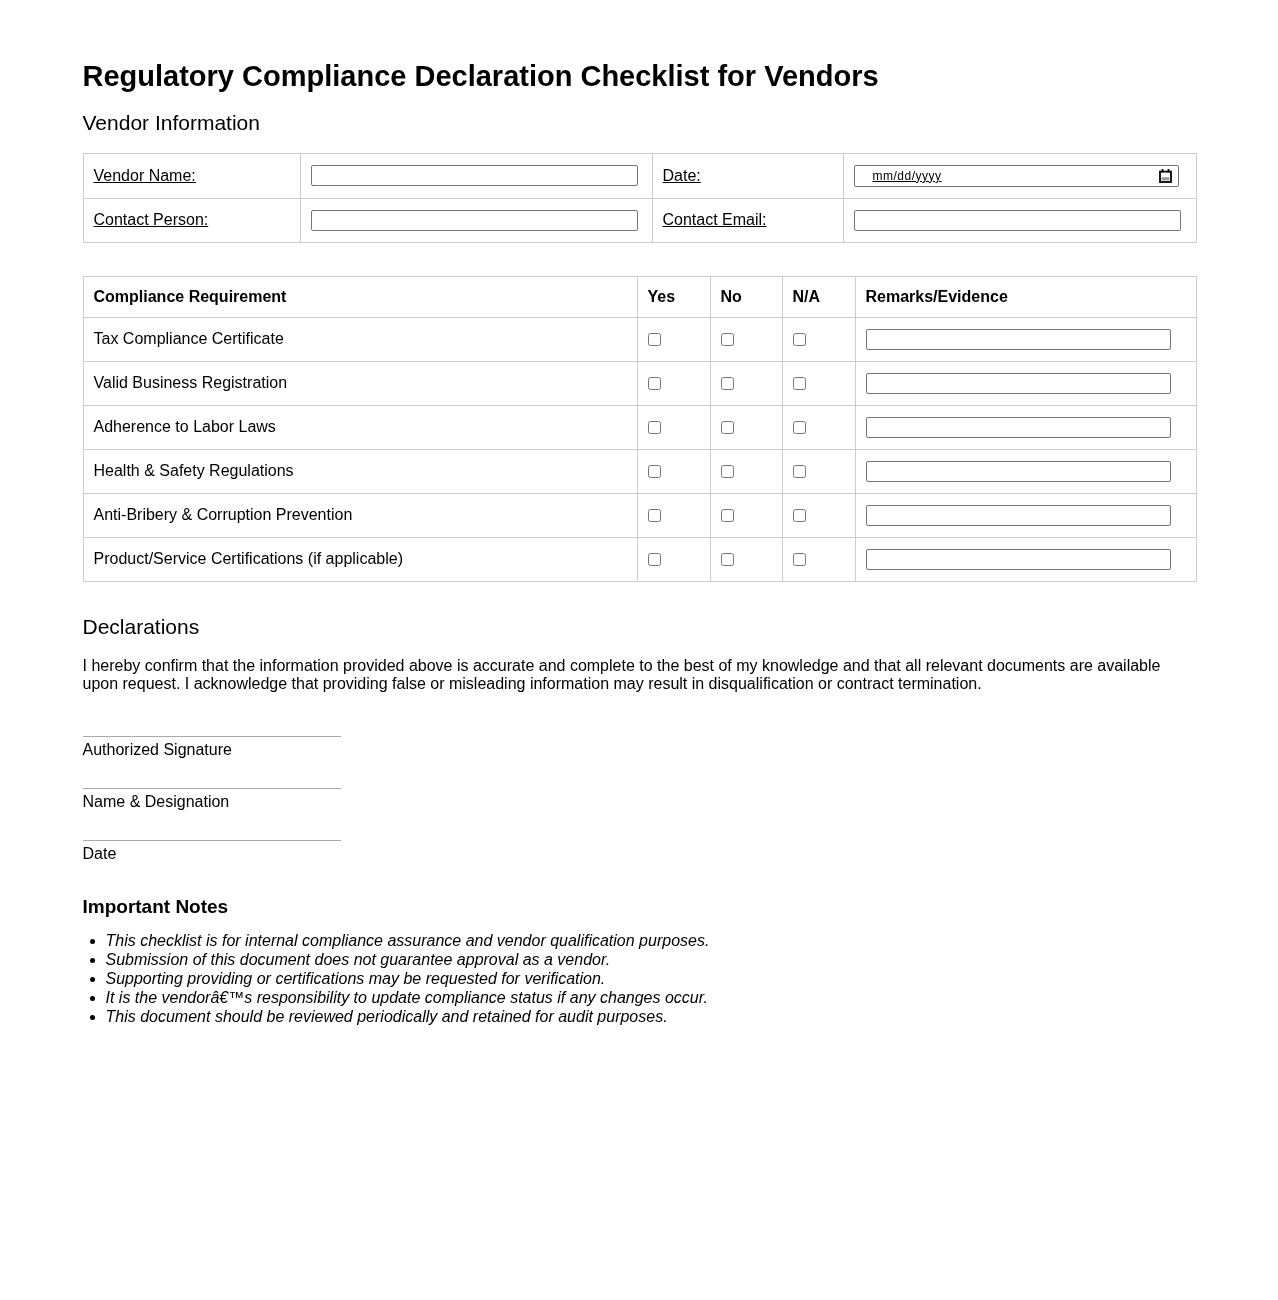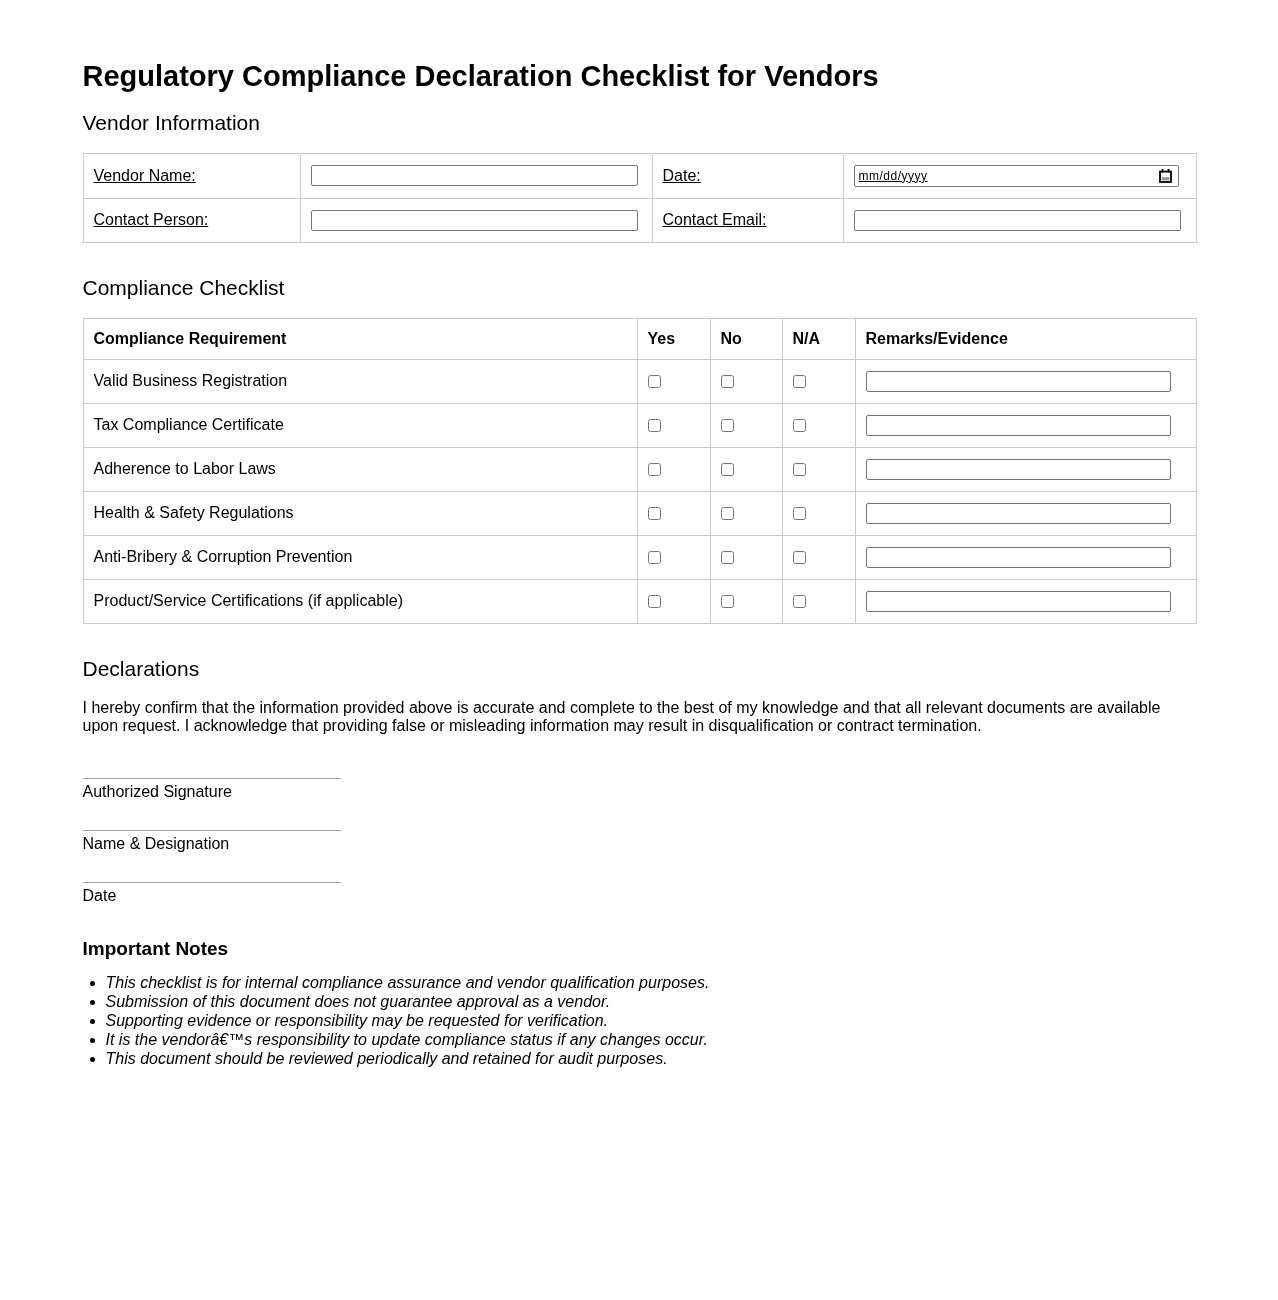--- a/index.html
+++ b/index.html
@@ -36,21 +36,21 @@
   }
   .w-vendor { width: 327px; }
   .w-remarks { width: 305px; }
 
   .datebox {
     width: 325px; height: 22px;
     border: 1px solid #767676;
     border-radius: 2px;
     background: #fff;
     display: flex; align-items: center; justify-content: space-between;
-    padding: 0 6px 0 4px;
+    padding: 0 6px 0 18px;
     cursor: default;
     text-align: right;
   }
   .datebox .dtext { font-size: 12px; letter-spacing: 0.5px; color: #000; }
   .datebox svg { display: block; }
 
   input[type="checkbox"] {
     width: 13px; height: 13px; margin: 2px 0; display: block;
   }
 
@@ -111,57 +111,56 @@
           <input type="text" class="w-vendor" style="">
         </td>
         <td>Contact Email:</td>
         <td>
           <input type="text" class="w-vendor" style="">
         </td>
       </tr>
     </tbody>
   </table>
 
-  <div class="sh">Compliance Checklist</div>
 
   <table class="checklist">
     <colgroup>
       <col style="width:554px">
         <col style="width:73px">
         <col style="width:72px">
         <col style="width:73px">
         <col style="width:341px">
     </colgroup>
     <thead>
       <tr>
         <th>Compliance Requirement</th>
         <th>Yes</th>
         <th>No</th>
         <th>N/A</th>
         <th>Remarks/Evidence</th>
       </tr>
     </thead>
     <tbody>
       <tr>
+        <td>Tax Compliance Certificate</td>
+        <td>
+            <input type="checkbox" style="">
+          </td>
+        <td>
+            <input type="checkbox" style="">
+          </td>
+        <td>
+            <input type="checkbox" style="">
+          </td>
+        <td>
+            <input type="text" class="w-remarks" style="">
+          </td>
+      </tr>
+      <tr>
         <td>Valid Business Registration</td>
-        <td>
-            <input type="checkbox" style="">
-          </td>
-        <td>
-            <input type="checkbox" style="">
-          </td>
-        <td>
-            <input type="checkbox" style="">
-          </td>
-        <td>
-            <input type="text" class="w-remarks" style="">
-          </td>
-      </tr>
-      <tr>
-        <td>Tax Compliance Certificate</td>
         <td>
             <input type="checkbox" style="">
           </td>
         <td>
             <input type="checkbox" style="">
           </td>
         <td>
             <input type="checkbox" style="">
           </td>
         <td>
@@ -245,18 +244,18 @@
     <div class="sig-line">
       <span>Date</span>
     </div>
   </div>
 
   <h3 class="notes-title">Important Notes</h3>
 
   <ul class="notes">
     <li>This checklist is for internal compliance assurance and vendor qualification purposes.</li>
     <li>Submission of this document does not guarantee approval as a vendor.</li>
-    <li>Supporting evidence or responsibility may be requested for verification.</li>
+    <li>Supporting providing or certifications may be requested for verification.</li>
     <li>It is the vendorâ€™s responsibility to update compliance status if any changes occur.</li>
     <li>This document should be reviewed periodically and retained for audit purposes.</li>
   </ul>
 
 </div>
 
 </body></html>

